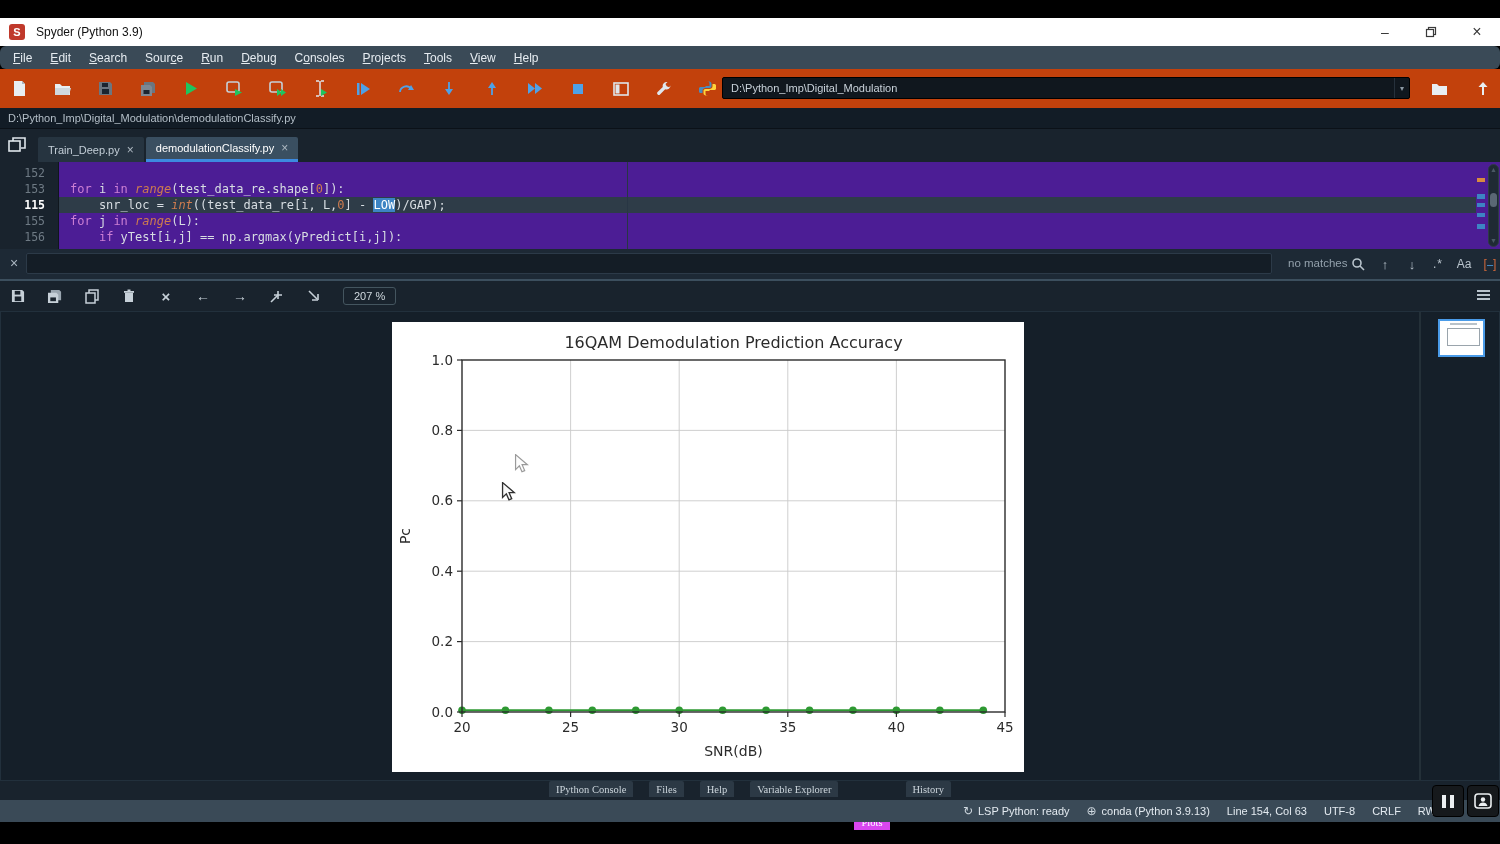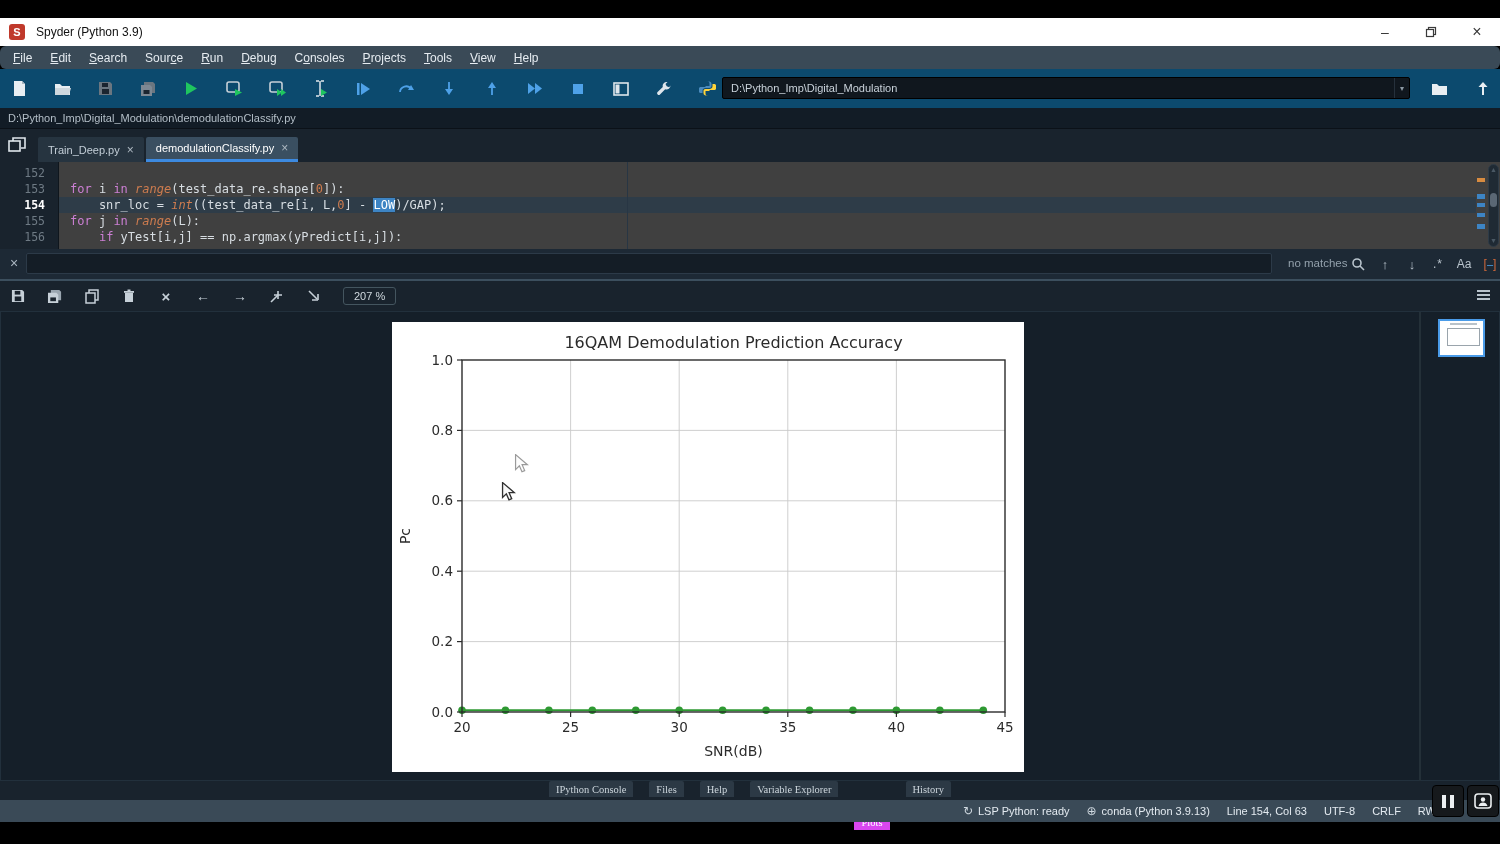--- a/index.html
+++ b/index.html
@@ -14,21 +14,21 @@
   .title-text{margin-left:11px;font-size:12px;color:#111;}
   .win-controls{position:absolute;right:0;top:0;height:28px;display:flex;}
   .win-btn{width:46px;height:28px;display:flex;align-items:center;justify-content:center;color:#3a3a3a;font-size:14px;}
 
   
   .menubar{top:46px;height:23px;background:#3a4a57;display:flex;align-items:center;padding-left:4px;box-sizing:border-box;border-radius:6px;}
   .menu-item{color:#e6ecf1;font-size:12px;padding:2px 9px;}
   .menu-item u{text-decoration:underline;}
 
   
-  .toolbar{top:69px;height:39px;background:#0c4a6e;border-bottom:1px solid #0d141b;}
+  .toolbar{top:69px;height:39px;background:#c2410c;border-bottom:1px solid #0d141b;}
   .tb-icons{position:absolute;left:10px;top:0;height:39px;display:flex;align-items:center;gap:25px;}
   .tb-icon{width:18px;height:18px;display:flex;align-items:center;justify-content:center;}
   .path-combo{position:absolute;left:722px;top:8px;width:688px;height:22px;background:#10171e;
               border:1px solid #000;border-radius:2px;display:flex;align-items:center;box-sizing:border-box;}
   .path-combo input{flex:1;background:transparent;border:none;outline:none;color:#c9d2da;font-size:11px;padding:0 8px;
                     font-family:"Liberation Sans","DejaVu Sans",sans-serif;}
   .combo-arrow{width:14px;height:100%;border-left:1px solid #26313c;display:flex;align-items:center;justify-content:center;
                color:#8b98a3;font-size:8px;}
   .tb-right{position:absolute;right:8px;top:0;height:39px;display:flex;align-items:center;gap:26px;}
 
@@ -39,21 +39,21 @@
   
   .tabbar{top:129px;height:33px;background:#19232d;display:flex;align-items:flex-end;}
   .browse-tabs{position:absolute;left:8px;top:8px;width:18px;height:16px;}
   .etabs{margin-left:38px;display:flex;gap:2px;}
   .etab{height:25px;display:flex;align-items:center;gap:7px;padding:0 10px;font-size:11px;color:#c3ced7;
         background:#263440;border-radius:2px 2px 0 0;}
   .etab.active{background:#3a4f61;color:#fff;border-bottom:3px solid #3d8ae0;height:22px;}
   .etab .tab-close{color:#aeb9c2;font-size:12px;}
 
   
-  .editor{top:162px;height:87px;background:#404040;overflow:hidden;}
+  .editor{top:162px;height:87px;background:#4c1d95;overflow:hidden;}
   .gutter{position:absolute;left:0;top:0;width:58px;height:87px;background:#19232d;border-right:1px solid #0f161d;}
   .gut-num{position:absolute;right:13px;height:16px;line-height:16px;font-family:"DejaVu Sans Mono","Liberation Mono",monospace;
            font-size:11.5px;color:#6e7a84;}
   .gut-num.cur{color:#fff;font-weight:bold;}
   .cur-line{position:absolute;left:59px;top:35px;width:1417px;height:16px;background:#2e3c48;}
   .code-line{position:absolute;left:70px;height:16px;line-height:16px;white-space:pre;
              font-family:"DejaVu Sans Mono","Liberation Mono",monospace;font-size:12px;color:#d7dde2;}
   .tok-k{color:#cc7fd4;} .tok-b{color:#ce7c4f;font-style:italic;} .tok-n{color:#ce7c4f;} .tok-p{color:#d7dde2;}
   .tok-s{color:#fff;background:#3d84c4;}
   .edge-line{position:absolute;left:627px;top:0;width:1px;height:87px;background:#283644;}
@@ -294,21 +294,21 @@
           <span class="tab-close">×</span>
         </div>
       </div>
   </div>
 
   <div class="band editor">
     <div class="cur-line"></div>
     <div class="gutter" id="gutter">
         <div class="gut-num" style="top: 3px;">152</div>
         <div class="gut-num" style="top: 19px;">153</div>
-        <div class="gut-num cur" style="top: 35px;">154</div>
+        <div class="gut-num cur" style="top: 35px;">115</div>
         <div class="gut-num" style="top: 51px;">155</div>
         <div class="gut-num" style="top: 67px;">156</div>
       </div>
     <div id="code-lines">
         <div class="code-line" style="top: 3px;"></div>
         <div class="code-line" style="top: 19px;"><span class="tok-k">for</span><span class="tok-p"> i </span><span class="tok-k">in</span><span class="tok-p"> </span><span class="tok-b">range</span><span class="tok-p">(test_data_re.shape[</span><span class="tok-n">0</span><span class="tok-p">]):</span></div>
         <div class="code-line" style="top: 35px;"><span class="tok-p">    snr_loc = </span><span class="tok-b">int</span><span class="tok-p">((test_data_re[i, L,</span><span class="tok-n">0</span><span class="tok-p">] - </span><span class="tok-s">LOW</span><span class="tok-p">)/GAP);</span></div>
         <div class="code-line" style="top: 51px;"><span class="tok-k">for</span><span class="tok-p"> j </span><span class="tok-k">in</span><span class="tok-p"> </span><span class="tok-b">range</span><span class="tok-p">(L):</span></div>
         <div class="code-line" style="top: 67px;"><span class="tok-p">    </span><span class="tok-k">if</span><span class="tok-p"> yTest[i,j] == np.argmax(yPredict[i,j]):</span></div>
       </div>

